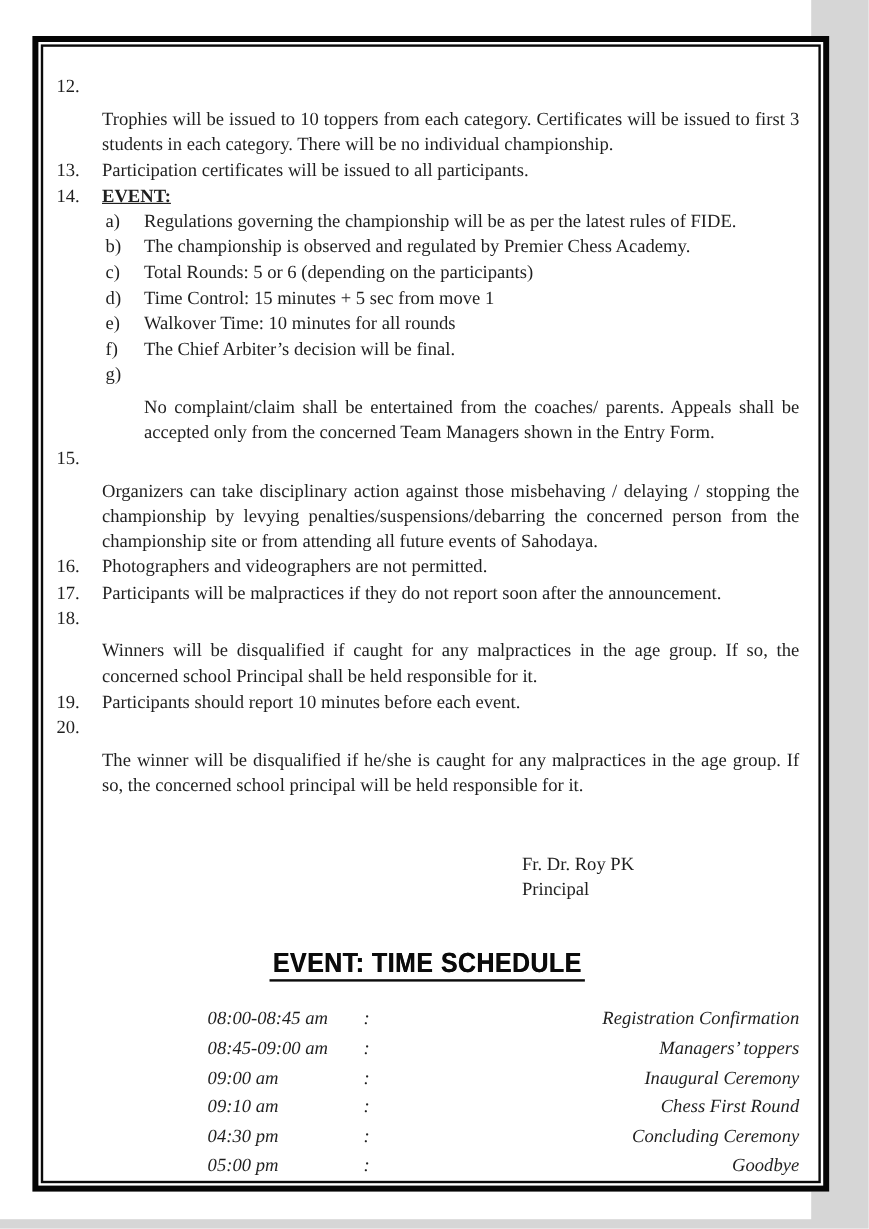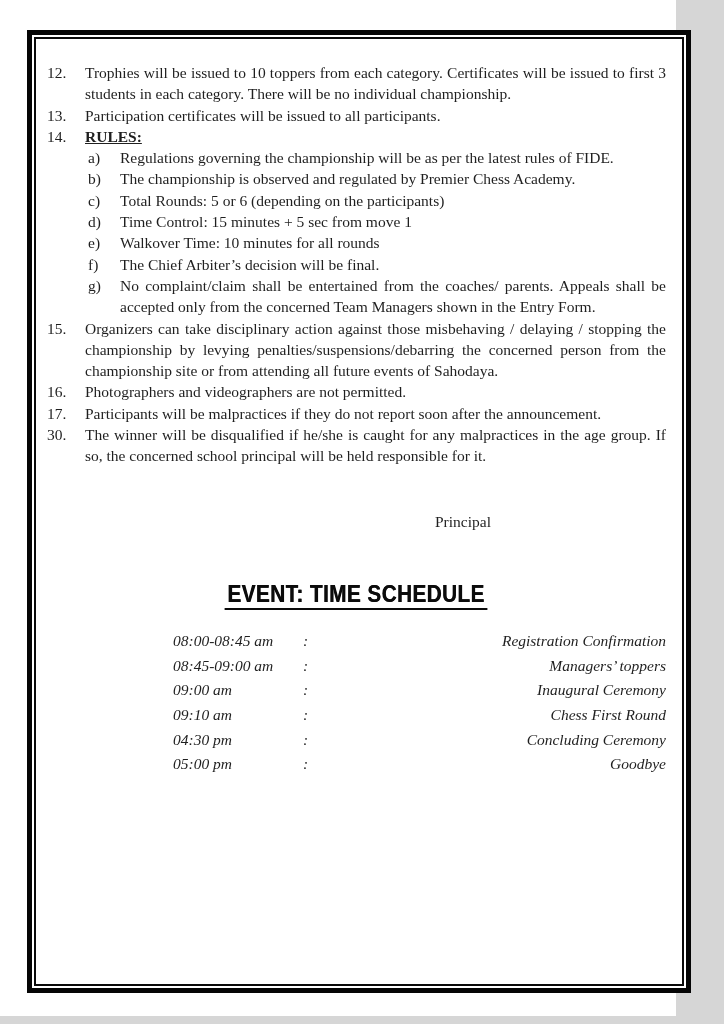--- a/index.html
+++ b/index.html
@@ -42,31 +42,31 @@
     font-size: 15.5px;
     line-height: 21.3px;
   }
 
   
   .row { display: flex; align-items: flex-start; }
   .row .num { width: 38px; flex: 0 0 38px; }
   .row .txt { flex: 1 1 auto; }
   .row.sub { padding-left: 41px; }
   .row.sub .num { width: 32px; flex: 0 0 32px; }
-  .justify { text-align: justify; text-justify: inter-word; }
+  .justify { text-align: justify; text-justify: inter-word; margin-top: 27px; }
   .rules-title { font-weight: bold; text-decoration: underline; }
 
   .signature {
     margin-top: 44px;
     margin-left: 388px;
     line-height: 21.3px;
   }
 
   .heading-wrap {
-    margin-top: 52px;
+    margin-top: 40px;
     text-align: center;
   }
   .heading {
     display: inline-block;
     font-family: "Liberation Sans", "DejaVu Sans", sans-serif;
     font-weight: bold;
     font-size: 23px;
     letter-spacing: 0.5px;
     color: #0b0b0b;
     text-shadow: 0.4px 0 0 #0b0b0b;
@@ -103,21 +103,21 @@
               <span class="txt justify">Trophies will be issued to 10 toppers from each category. Certificates will be issued to first 3 students in each category. There will be no individual championship.</span>
             </div>
 
             <div class="row">
               <span class="num">13.</span>
               <span class="txt">Participation certificates will be issued to all participants.</span>
             </div>
 
             <div class="row">
               <span class="num">14.</span>
-              <span class="txt rules-title">RULES:</span>
+              <span class="txt rules-title">EVENT:</span>
             </div>
 
             <div class="sublist">
               <div class="row sub">
                 <span class="num">a)</span>
                 <span class="txt">Regulations governing the championship will be as per the latest rules of FIDE.</span>
               </div>
               <div class="row sub">
                 <span class="num">b)</span>
                 <span class="txt">The championship is observed and regulated by Premier Chess Academy.</span>
@@ -152,30 +152,39 @@
             <div class="row">
               <span class="num">16.</span>
               <span class="txt">Photographers and videographers are not permitted.</span>
             </div>
 
             <div class="row">
               <span class="num">17.</span>
               <span class="txt">Participants will be malpractices if they do not report soon after the announcement.</span>
             </div>
 
-
-
-            <div class="row">
-              <span class="num">30.</span>
+            <div class="row">
+              <span class="num">18.</span>
+              <span class="txt justify">Winners will be disqualified if caught for any malpractices in the age group. If so, the concerned school Principal shall be held responsible for it.</span>
+            </div>
+
+            <div class="row">
+              <span class="num">19.</span>
+              <span class="txt">Participants should report 10 minutes before each event.</span>
+            </div>
+
+            <div class="row">
+              <span class="num">20.</span>
               <span class="txt justify">The winner will be disqualified if he/she is caught for any malpractices in the age group. If so, the concerned school principal will be held responsible for it.</span>
             </div>
 
           </div>
 
           <div class="signature">
+            <div>Fr. Dr. Roy PK</div>
             <div>Principal</div>
           </div>
 
           <div class="heading-wrap">
             <span class="heading">EVENT: TIME SCHEDULE</span>
           </div>
 
           <div class="schedule">
 
             <div class="sched-row">

